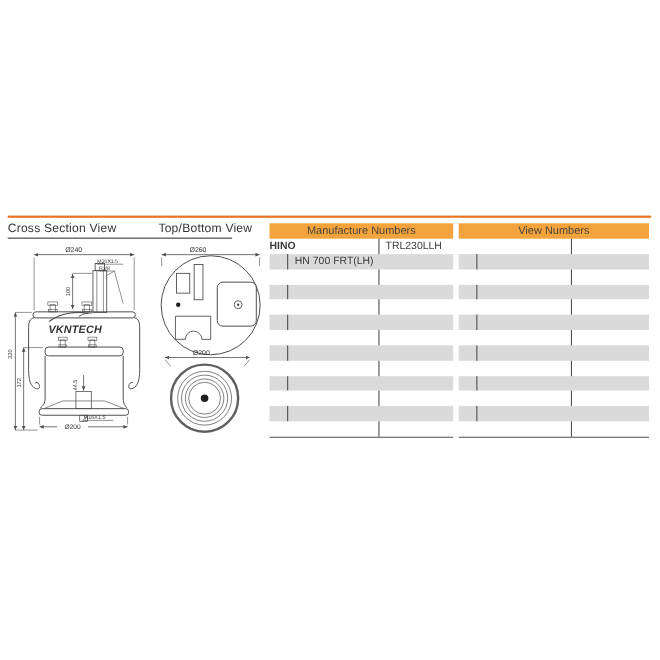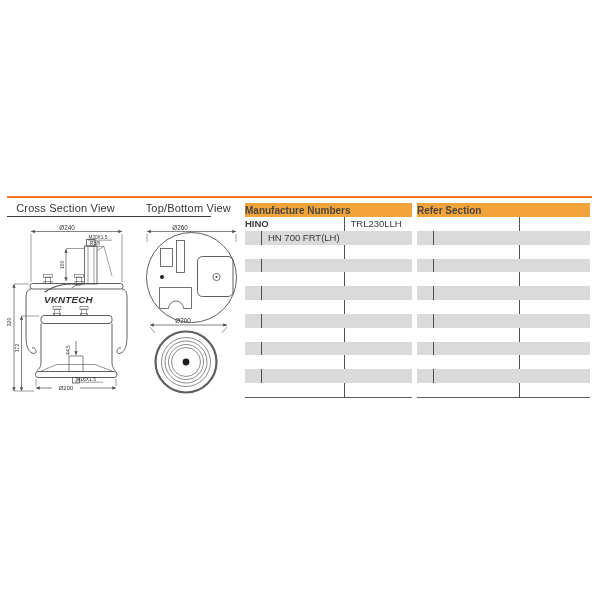--- a/index.html
+++ b/index.html
@@ -4,31 +4,31 @@
 <style>
   html,body{margin:0;padding:0;background:#fff;}
   .stage{position:relative;width:600px;height:600px;background:#fff;overflow:hidden;
          font-family:"Liberation Sans","DejaVu Sans",sans-serif;}
 
   
   .top-rule{position:absolute;left:7px;top:196px;width:585px;height:2px;background:var(--rule,#EC7320);}
 
   
   .view-title{position:absolute;top:201px;height:15px;line-height:15px;
-              font-size:11px;color:#353535;text-align:right;letter-spacing:.2px;}
+              font-size:11px;color:#353535;text-align:left;letter-spacing:.2px;}
   #vt-cross{left:7px;width:108px;}
   #vt-top{left:144px;width:87px;}
   .title-underline{position:absolute;left:7px;top:215.6px;width:204px;height:1.6px;background:#3b3b3b;}
 
   
   .ptable{position:absolute;top:202.5px;}
   #t-man{left:245px;width:167px;}
   #t-ref{left:417px;width:173px;}
   .thead{height:14.5px;background:var(--accent,#F2A33C);color:#4a463f;
-         font-size:10px;font-weight:bold;line-height:15px;}
+         font-size:10px;font-weight:normal;text-align:center;line-height:15px;}
   .tbody{border-bottom:1.6px solid #5f5f5f;}
   .trow{display:flex;height:13.846px;line-height:13.9px;font-size:9.5px;color:#3a3a3a;}
   .trow.zebra{background:var(--zebra,#DADADA);flex-direction:column;}
   .cell{box-sizing:border-box;overflow:hidden;white-space:nowrap;}
   .c-maker{padding-right:5px;font-weight:bold;}
   #t-man .c-maker{width:82.5px;}
   #t-ref .c-maker{width:86px;}
   .c-number{flex:1;border-left:1px solid #4f4f4f;padding-left:6px;margin-left:16px;}
 
   
@@ -102,21 +102,21 @@
           <div class="cell c-number"></div>
         </div>
         <div class="trow">
           <div class="cell c-maker"></div>
           <div class="cell c-number"></div>
         </div>
       </div>
   </div>
 
   <div class="ptable" id="t-ref">
-    <div class="thead">Refer Section</div>
+    <div class="thead">View Numbers</div>
     <div class="tbody">
         <div class="trow">
           <div class="cell c-maker"></div>
           <div class="cell c-number"></div>
         </div>
         <div class="trow zebra">
           <div class="cell c-maker"></div>
           <div class="cell c-number"></div>
         </div>
         <div class="trow">

